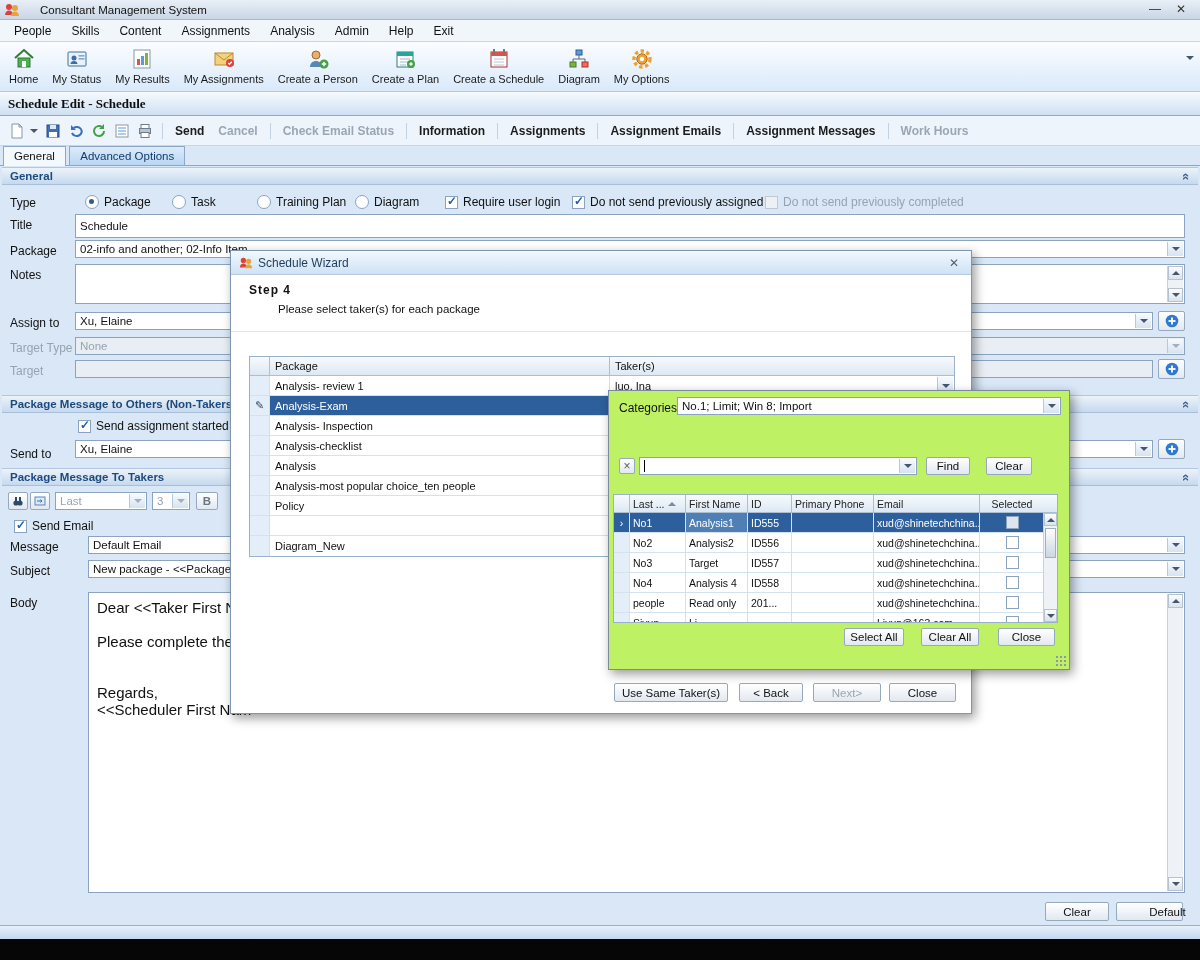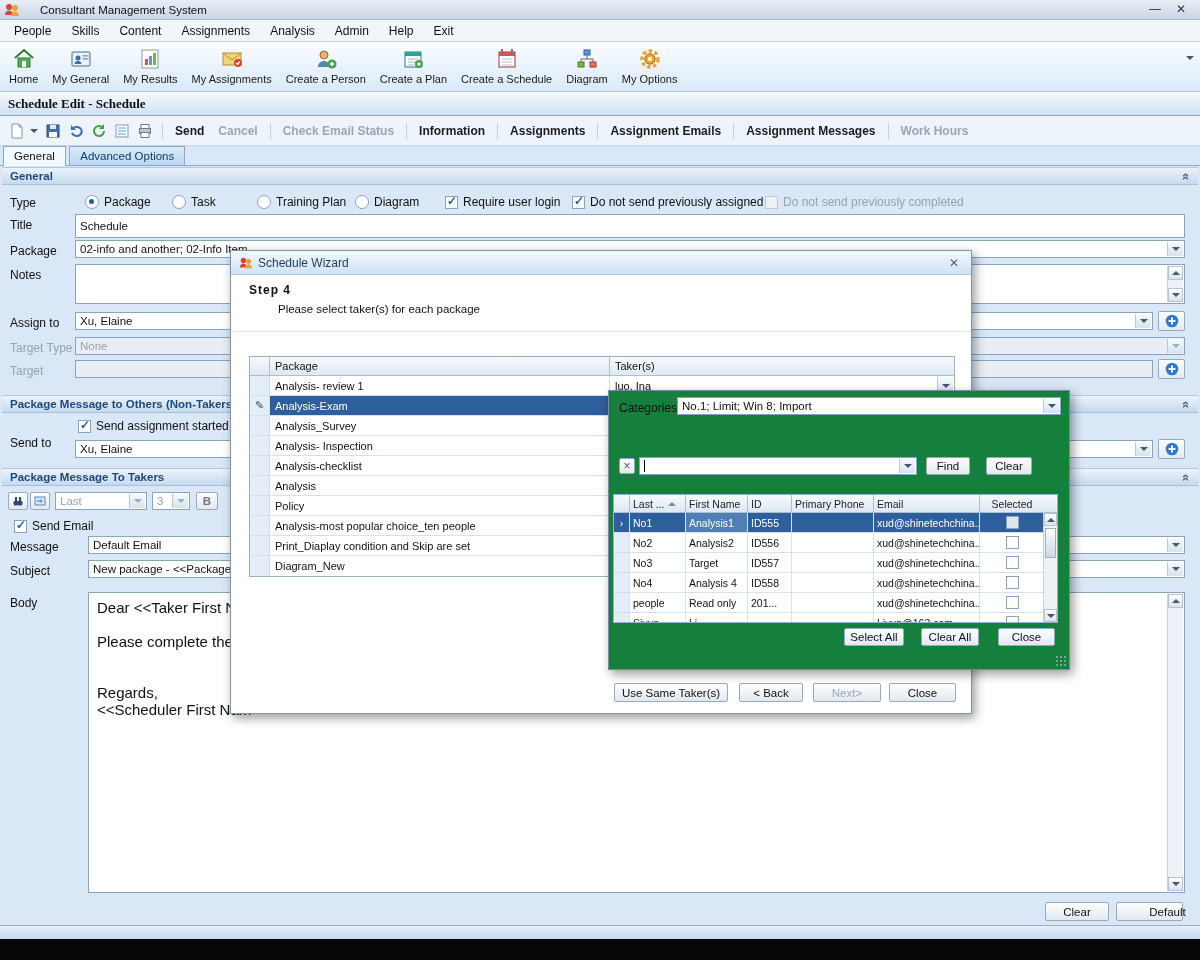--- a/index.html
+++ b/index.html
@@ -78,21 +78,21 @@
   .wrow:last-child{border-bottom:none;}
   .w-ind{width:20px;flex:none;border-right:1px solid #cfdeee;background:#e4eef8;display:flex;align-items:center;justify-content:center;font-size:11px;color:#33506e;box-sizing:border-box;}
   .w-pkg{width:340px;flex:none;border-right:1px solid #cfdeee;padding:0 5px;display:flex;align-items:center;font-size:11px;box-sizing:border-box;overflow:hidden;white-space:nowrap;}
   .w-tk{flex:1;display:flex;align-items:center;padding-left:5px;font-size:11px;position:relative;box-sizing:border-box;overflow:hidden;white-space:nowrap;}
   .whdr .w-ind{background:linear-gradient(#f7fafd,#dde8f3);border-right:1px solid #aabfd6;}
   .whdr .w-pkg{border-right:1px solid #aabfd6;}
   .wrow.sel .w-pkg{background:#2e5f9d;color:#fff;}
   .cell-combo{position:absolute;top:0;left:0;right:0;bottom:0;background:#fff;display:flex;align-items:center;padding-left:4px;box-sizing:border-box;}
   .cell-combo.focus{border:1px solid #6f9bcd;}
   
-  .popup{left:608px;top:390px;width:460px;height:278px;background:#15803d;border:1px solid #7a8aa0;
+  .popup{left:608px;top:390px;width:460px;height:278px;background:#bef264;border:1px solid #7a8aa0;
          box-shadow:3px 4px 10px rgba(0,0,0,.4);z-index:40;}
   .pgrid{position:absolute;left:4px;top:103px;width:445px;height:129px;border:1px solid #9ab1c9;background:#fff;overflow:hidden;box-sizing:border-box;}
   .phdr,.prow{display:flex;box-sizing:border-box;}
   .phdr{height:18px;background:linear-gradient(#f7fafd,#dde8f3);border-bottom:1px solid #aabfd6;font-size:10.5px;color:#222;}
   .prow{height:20px;border-bottom:1px solid #d4e2f0;font-size:10.5px;}
   .pc{flex:none;border-right:1px solid #d4e2f0;display:flex;align-items:center;padding:0 3px;overflow:hidden;white-space:nowrap;box-sizing:border-box;}
   .phdr .pc{border-right:1px solid #aabfd6;}
   .c-ind{width:16px;justify-content:center;background:#e4eef8;}
   .phdr .c-ind{background:linear-gradient(#f7fafd,#dde8f3);}
   .c-last{width:56px;} .c-first{width:62px;} .c-id{width:44px;} .c-phone{width:82px;} .c-email{width:106px;} .c-sel{width:64px;justify-content:center;}
@@ -153,21 +153,21 @@
     <div class="tb-item">
       <span class="ticon">
         <svg width="24" height="24" viewBox="0 0 24 24">
             <rect x="3" y="5" width="18" height="14" rx="1" fill="#eaf2fb" stroke="#3a6ea5"></rect>
             <circle cx="9" cy="11" r="2.5" fill="#3a6ea5"></circle>
             <path d="M5.5 17c0-2 1.6-3 3.5-3s3.5 1 3.5 3z" fill="#3a6ea5"></path>
             <rect x="13.5" y="8" width="6" height="1.6" fill="#88a8c8"></rect>
             <rect x="13.5" y="11" width="6" height="1.6" fill="#88a8c8"></rect>
           </svg>
       </span>
-      <span>My General</span>
+      <span>My Status</span>
     </div>
     <div class="tb-item">
       <span class="ticon">
         <svg width="24" height="24" viewBox="0 0 24 24">
             <rect x="4" y="3" width="16" height="18" fill="#fff" stroke="#8a97a5"></rect>
             <rect x="7" y="12" width="3" height="6" fill="#d9534f"></rect>
             <rect x="11" y="9" width="3" height="9" fill="#5b9bd5"></rect>
             <rect x="15" y="6" width="3" height="12" fill="#7cb342"></rect>
           </svg>
       </span>
@@ -412,21 +412,21 @@
   </div>
 
   <div class="abs grouphdr" style="left:2px;top:395px;width:1196px;">
     <span>Package Message to Others (Non-Takers)</span>
     <span class="chev">«</span>
   </div>
   <span class="opt" style="left:78px;top:418px;">
     <span class="cb checked"></span>
     <span class="lbl">Send assignment started email</span>
   </span>
-  <span class="abs lbl" style="left:10px;top:436px;">Send to</span>
+  <span class="abs lbl" style="left:10px;top:447px;">Send to</span>
   <div class="fld" style="left:75px;top:440px;width:1078px;height:18px;">
     <span>Xu, Elaine</span>
     <span class="arrowbox">
         <span class="tri"></span>
       </span>
   </div>
   <div class="btn plusbtn" style="left:1158px;top:439px;">
     <svg width="14" height="14" viewBox="0 0 14 14">
         <circle cx="7" cy="7" r="6.3" fill="#2f79cf"></circle>
         <rect x="3.5" y="6.1" width="7" height="1.8" fill="#fff"></rect>
@@ -557,51 +557,45 @@
           <span class="cell-combo focus">
             <span>luo, Ina</span>
             <span class="arrowbox">
                 <span class="tri"></span>
               </span>
           </span>
         </div>
       </div>
       <div class="wrow">
         <div class="w-ind"></div>
-        <div class="w-pkg">Analysis_Survey</div>
-        <div class="w-tk"></div>
-      </div>
-      <div class="wrow">
-        <div class="w-ind"></div>
         <div class="w-pkg">Analysis- Inspection</div>
         <div class="w-tk"></div>
       </div>
       <div class="wrow">
         <div class="w-ind"></div>
         <div class="w-pkg">Analysis-checklist</div>
         <div class="w-tk"></div>
       </div>
       <div class="wrow">
         <div class="w-ind"></div>
         <div class="w-pkg">Analysis</div>
         <div class="w-tk"></div>
       </div>
       <div class="wrow">
         <div class="w-ind"></div>
+        <div class="w-pkg">Analysis-most popular choice_ten people</div>
+        <div class="w-tk"></div>
+      </div>
+      <div class="wrow">
+        <div class="w-ind"></div>
         <div class="w-pkg">Policy</div>
         <div class="w-tk"></div>
       </div>
       <div class="wrow">
         <div class="w-ind"></div>
-        <div class="w-pkg">Analysis-most popular choice_ten people</div>
-        <div class="w-tk"></div>
-      </div>
-      <div class="wrow">
-        <div class="w-ind"></div>
-        <div class="w-pkg">Print_Diaplay condition and Skip are set</div>
         <div class="w-tk"></div>
       </div>
       <div class="wrow">
         <div class="w-ind"></div>
         <div class="w-pkg">Diagram_New</div>
         <div class="w-tk"></div>
       </div>
     </div>
 
     <div class="btn" style="left:383px;top:432px;width:114px;height:19px;">

